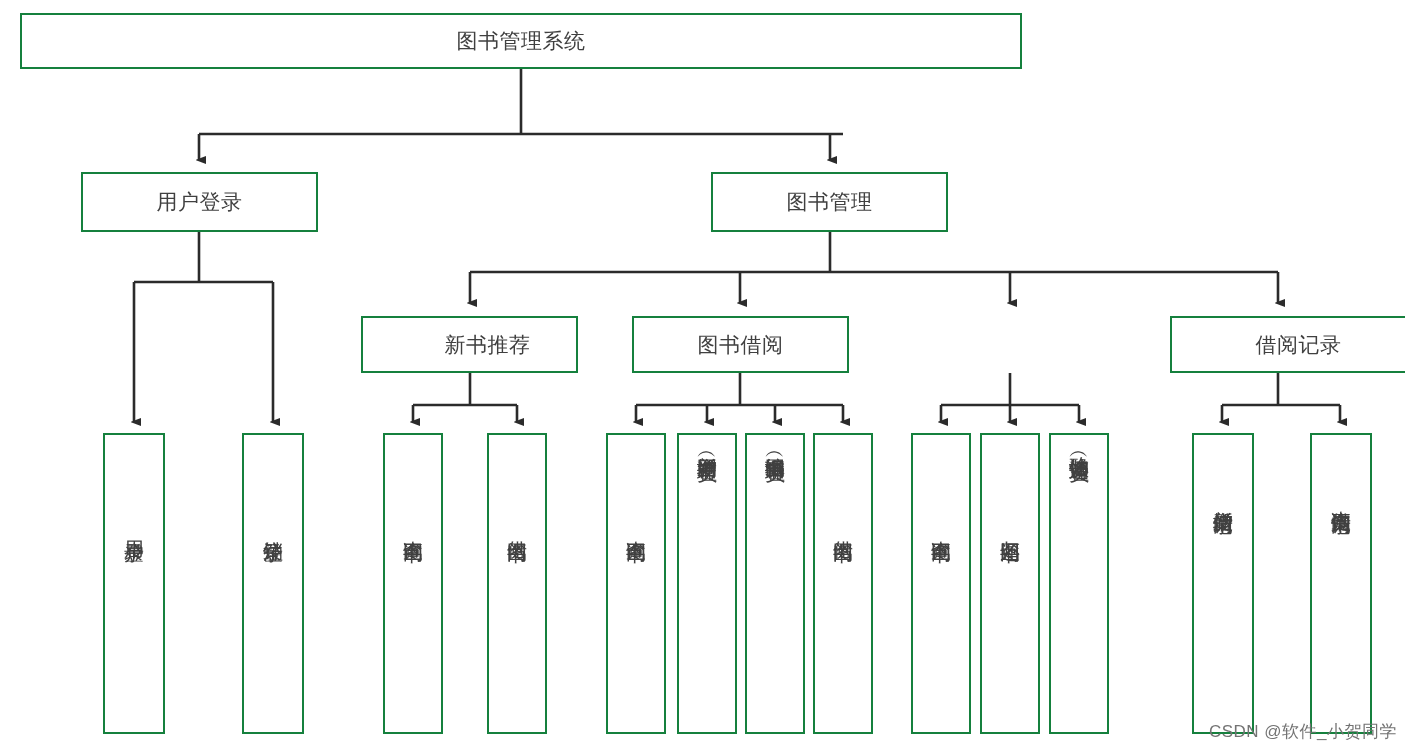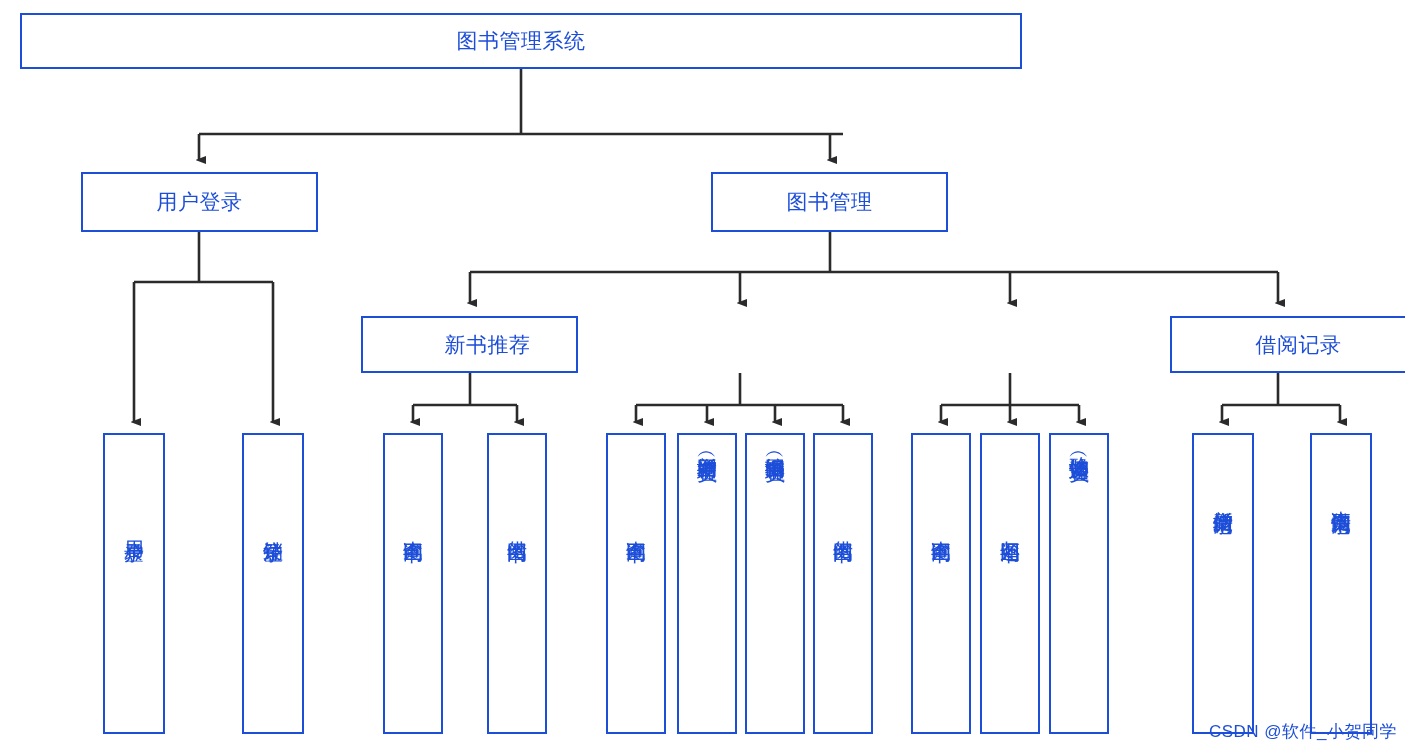--- a/index.html
+++ b/index.html
@@ -20,26 +20,26 @@
   #edge-layer {
     position: absolute;
     left: 0;
     top: 0;
     width: 1405px;
     height: 747px;
   }
   .node {
     position: absolute;
     box-sizing: border-box;
-    border: 2px solid #1d4ed8;
+    border: 2px solid #15803d;
     background: #ffffff;
     display: flex;
     align-items: center;
     justify-content: center;
-    color: #1d4ed8;
+    color: #404040;
   }
   .node-h {
     font-size: 21px;
     letter-spacing: 0.5px;
     white-space: nowrap;
   }
   .node-v {
     writing-mode: vertical-rl;
     text-orientation: upright;
     font-size: 20px;
@@ -50,21 +50,21 @@
     padding-top: 6px;
     text-align: left;
   }
   .node-v.pad-mid { padding-top: 60px; }
   .node-v.pad-big { padding-top: 90px; }
   .watermark {
     position: absolute;
     right: 8px;
     bottom: 4px;
     font-size: 17px;
-    color: #1d4ed8;
+    color: #737373;
     white-space: nowrap;
     letter-spacing: 0.5px;
   }
 </style>
 </head>
 <body>
 
 <div id="diagram-canvas">
 
   <svg id="edge-layer" viewBox="0 0 1405 747" xmlns="http://www.w3.org/2000/svg">
@@ -124,20 +124,23 @@
   <div class="node node-h" style="left:81px; top:172px; width:237px; height:60px;">
     <span>用户登录</span>
   </div>
   <div class="node node-h" style="left:711px; top:172px; width:237px; height:60px;">
     <span>图书管理</span>
   </div>
 
   <div class="node node-h" style="left:361px; top:316px; width:217px; height:57px;padding-left:36px;">
     <span>新书推荐</span>
   </div>
+  <div class="node node-h" style="left:632px; top:316px; width:217px; height:57px;">
+    <span>图书借阅</span>
+  </div>
   <div class="node node-h" style="left:1170px; top:316px; width:257px; height:57px;">
     <span>借阅记录</span>
   </div>
 
   <div class="node node-v pad-big" style="left:103px; top:433px; width:62px; height:301px;">
     <span>用户登录</span>
   </div>
   <div class="node node-v pad-big" style="left:242px; top:433px; width:62px; height:301px;">
     <span>注销登录</span>
   </div>

